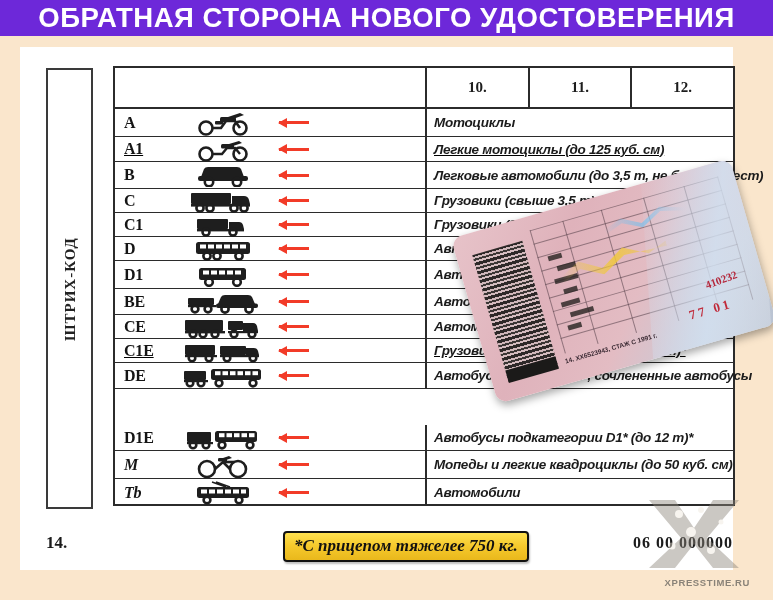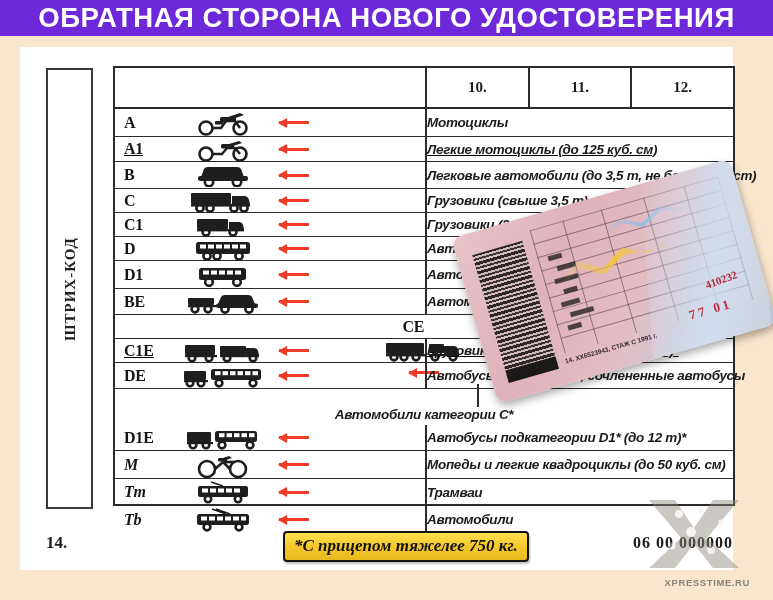--- a/index.html
+++ b/index.html
@@ -88,21 +88,21 @@
     content:"";position:absolute;left:-1px;top:-3.5px;
     border-top:5px solid transparent;border-bottom:5px solid transparent;
     border-right:9px solid #f23b28;
   }
   .divcell{
     width:109px;flex:none;height:100%;
     border-right:2px solid #2b2b2b;box-sizing:border-box;
   }
   .desc{
     flex:1;height:100%;display:flex;align-items:center;
-    box-sizing:border-box;
+    padding-left:7px;box-sizing:border-box;
     font-family:"Liberation Sans",sans-serif;
     font-style:italic;font-weight:bold;font-size:13.5px;
     color:#1b1b1b;white-space:nowrap;
     letter-spacing:-.3px;
   }
   
   .card-wrap{
     position:absolute;left:470px;top:195px;width:290px;height:180px;
     transform:rotate(-16deg);
   }
@@ -356,21 +356,21 @@
             <circle cx="40" cy="19" r="3.6" fill="none" stroke="#1e1e1e" stroke-width="2.6"></circle>
             <circle cx="64" cy="19" r="3.6" fill="none" stroke="#1e1e1e" stroke-width="2.6"></circle>
           </svg>
         </div>
         <div class="arrowcell">
           <span class="arrow"></span>
         </div>
         <div class="divcell"></div>
         <div class="desc">Автомобили категории B*</div>
       </div>
-      <div class="row" style="height: 24px; flex-direction: column;">
+      <div class="row" style="height: 24px;">
         <div class="cat">CE</div>
         <div class="icon">
           <svg viewBox="0 0 82 24" width="82" height="24" fill="#1e1e1e">
             <rect x="3" y="5" width="38" height="11" rx="1"></rect>
             <rect x="3" y="16" width="40" height="2.4"></rect>
             <circle cx="11" cy="19" r="3.4" fill="none" stroke="#1e1e1e" stroke-width="2.6"></circle>
             <circle cx="21" cy="19" r="3.4" fill="none" stroke="#1e1e1e" stroke-width="2.6"></circle>
             <circle cx="33" cy="19" r="3.4" fill="none" stroke="#1e1e1e" stroke-width="2.6"></circle>
             <rect x="46" y="6" width="15" height="9" rx="1"></rect>
             <path d="M61 8 L71 8 Q74 8 75 11 L76 16 L61 16 Z"></path>
@@ -469,43 +469,20 @@
             <path d="M27 10 L38 10" stroke="#1e1e1e" stroke-width="2.6"></path>
             <path d="M24 7 L33 4 L36 6 L27 9 Z"></path>
             <rect x="22" y="6" width="9" height="3.5" rx="1.2"></rect>
           </svg>
         </div>
         <div class="arrowcell">
           <span class="arrow"></span>
         </div>
         <div class="divcell"></div>
         <div class="desc">Мопеды и легкие квадроциклы (до 50 куб. см)</div>
-      </div>
-      <div class="row" style="height: 27px;">
-        <div class="cat ital">Tm</div>
-        <div class="icon">
-          <svg viewBox="0 0 60 26" width="60" height="26" fill="#1e1e1e">
-            <path d="M18 3 L30 7" stroke="#1e1e1e" stroke-width="1.6"></path>
-            <rect x="5" y="7" width="50" height="11" rx="2"></rect>
-            <g fill="#fff">
-              <rect x="9" y="9.5" width="6" height="4"></rect>
-              <rect x="17" y="9.5" width="6" height="4"></rect>
-              <rect x="25" y="9.5" width="6" height="4"></rect>
-              <rect x="33" y="9.5" width="6" height="4"></rect>
-              <rect x="41" y="9.5" width="6" height="4"></rect>
-            </g>
-            <circle cx="15" cy="20" r="3.2" fill="none" stroke="#1e1e1e" stroke-width="2.6"></circle>
-            <circle cx="45" cy="20" r="3.2" fill="none" stroke="#1e1e1e" stroke-width="2.6"></circle>
-          </svg>
-        </div>
-        <div class="arrowcell">
-          <span class="arrow"></span>
-        </div>
-        <div class="divcell"></div>
-        <div class="desc">Трамваи</div>
       </div>
       <div class="row last" style="height: 27px;">
         <div class="cat ital">Tb</div>
         <div class="icon">
           <svg viewBox="0 0 62 26" width="62" height="26" fill="#1e1e1e">
             <path d="M20 2 L34 7 M24 2 L38 7" stroke="#1e1e1e" stroke-width="1.5"></path>
             <rect x="5" y="7" width="52" height="11" rx="2.5"></rect>
             <g fill="#fff">
               <rect x="9" y="9.5" width="6" height="4"></rect>
               <rect x="17" y="9.5" width="6" height="4"></rect>

